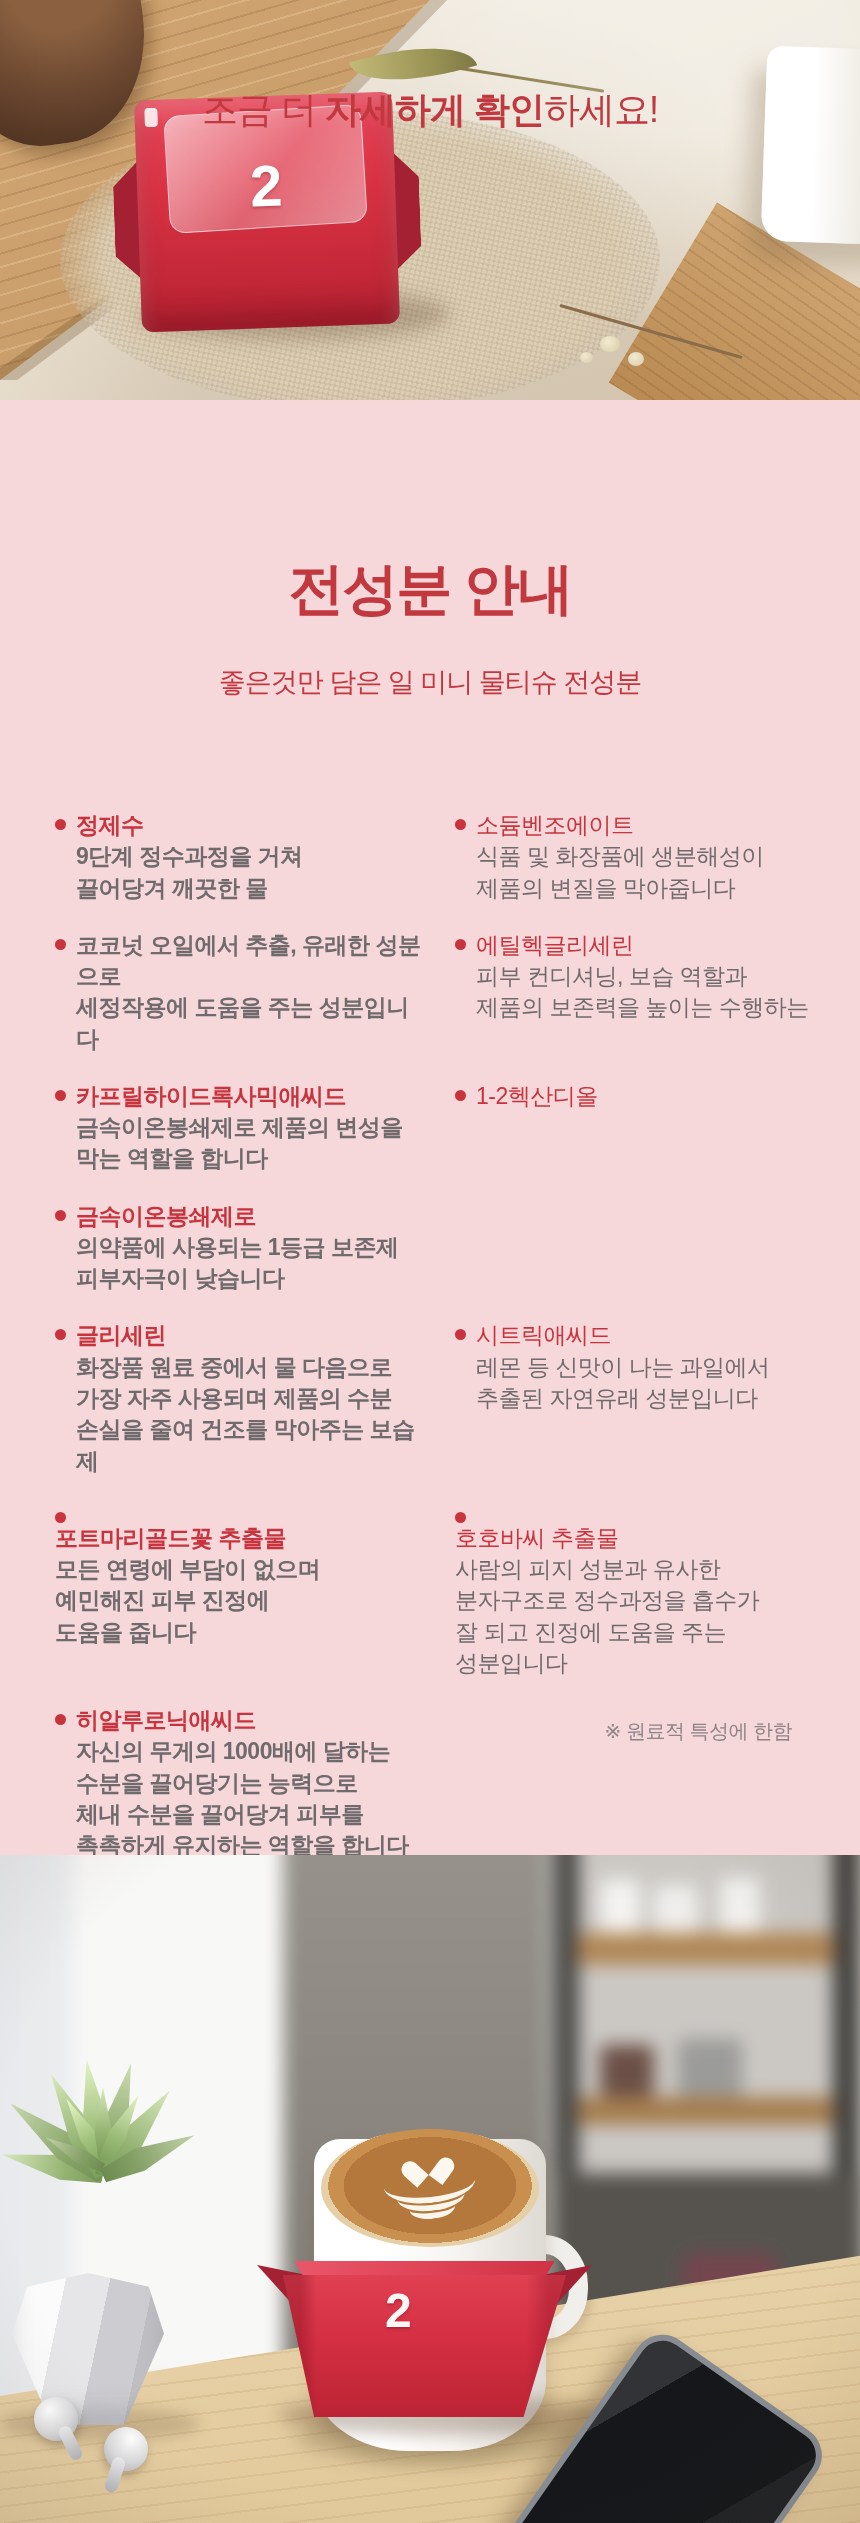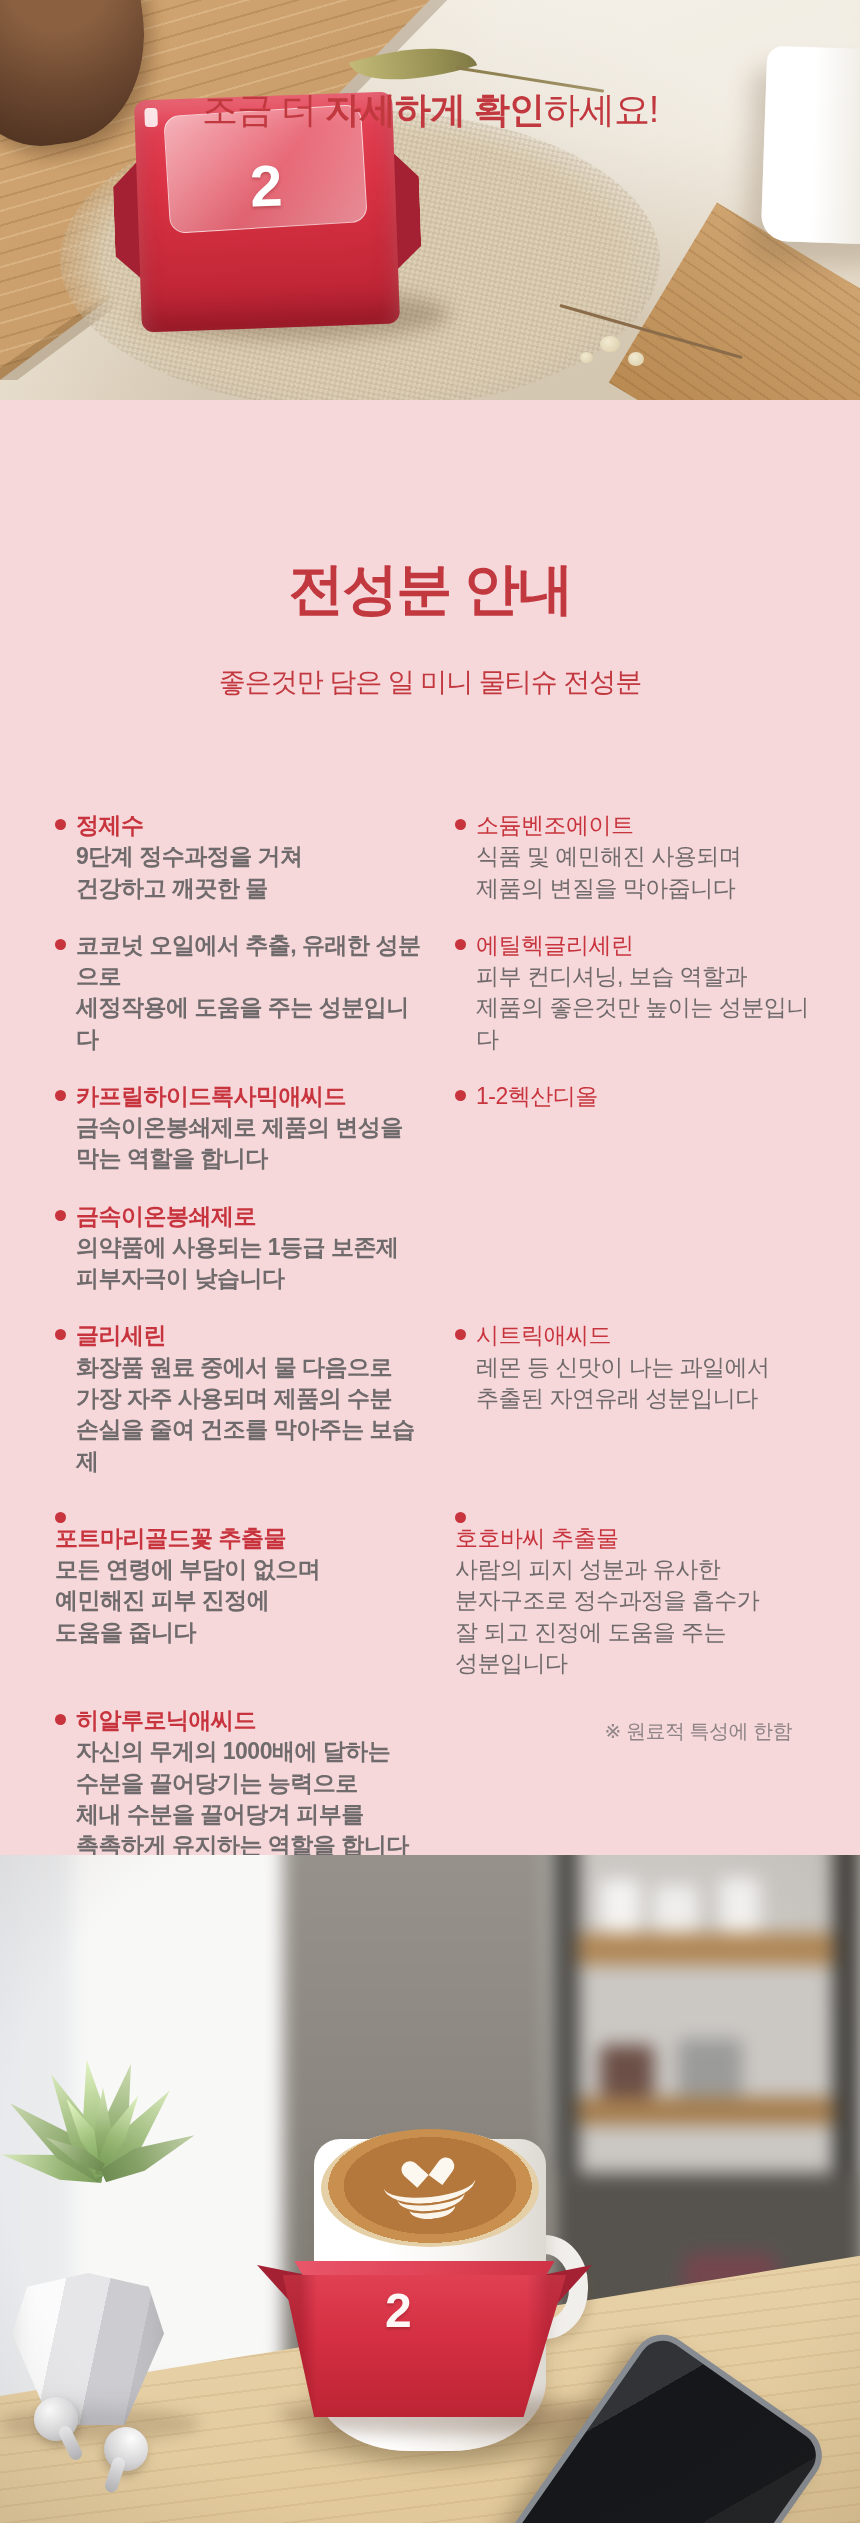--- a/index.html
+++ b/index.html
@@ -229,21 +229,21 @@
     <h1 class="section-title">전성분 안내</h1>
     <p class="section-subtitle">좋은것만 담은 일 미니 물티슈 전성분</p>
 
     <div class="ing-grid">
 
       <div class="ing-item col-l row-1">
         <span class="bullet"></span>
         <div class="ing-text">
           <div class="ing-name">정제수</div>
           <div class="ing-desc">9단계 정수과정을 거쳐
-건강하고 깨끗한 물</div>
+끌어당겨 깨끗한 물</div>
         </div>
       </div>
       <div class="ing-item col-l row-2">
         <span class="bullet"></span>
         <div class="ing-text">
           <div class="ing-desc">코코넛 오일에서 추출, 유래한 성분으로
 세정작용에 도움을 주는 성분입니다</div>
         </div>
       </div>
       <div class="ing-item col-l row-3">
@@ -288,30 +288,30 @@
 수분을 끌어당기는 능력으로
 체내 수분을 끌어당겨 피부를
 촉촉하게 유지하는 역할을 합니다</div>
         </div>
       </div>
 
       <div class="ing-item col-r row-1">
         <span class="bullet"></span>
         <div class="ing-text">
           <div class="ing-name">소듐벤조에이트</div>
-          <div class="ing-desc">식품 및 예민해진 사용되며
+          <div class="ing-desc">식품 및 화장품에 생분해성이
 제품의 변질을 막아줍니다</div>
         </div>
       </div>
       <div class="ing-item col-r row-2">
         <span class="bullet"></span>
         <div class="ing-text">
           <div class="ing-name">에틸헥글리세린</div>
           <div class="ing-desc">피부 컨디셔닝, 보습 역할과
-제품의 좋은것만 높이는 성분입니다</div>
+제품의 보존력을 높이는 수행하는</div>
         </div>
       </div>
       <div class="ing-item col-r row-3">
         <span class="bullet"></span>
         <div class="ing-text">
           <div class="ing-name">1-2헥산디올</div>
         </div>
       </div>
       <div class="ing-item col-r row-5">
         <span class="bullet"></span>

